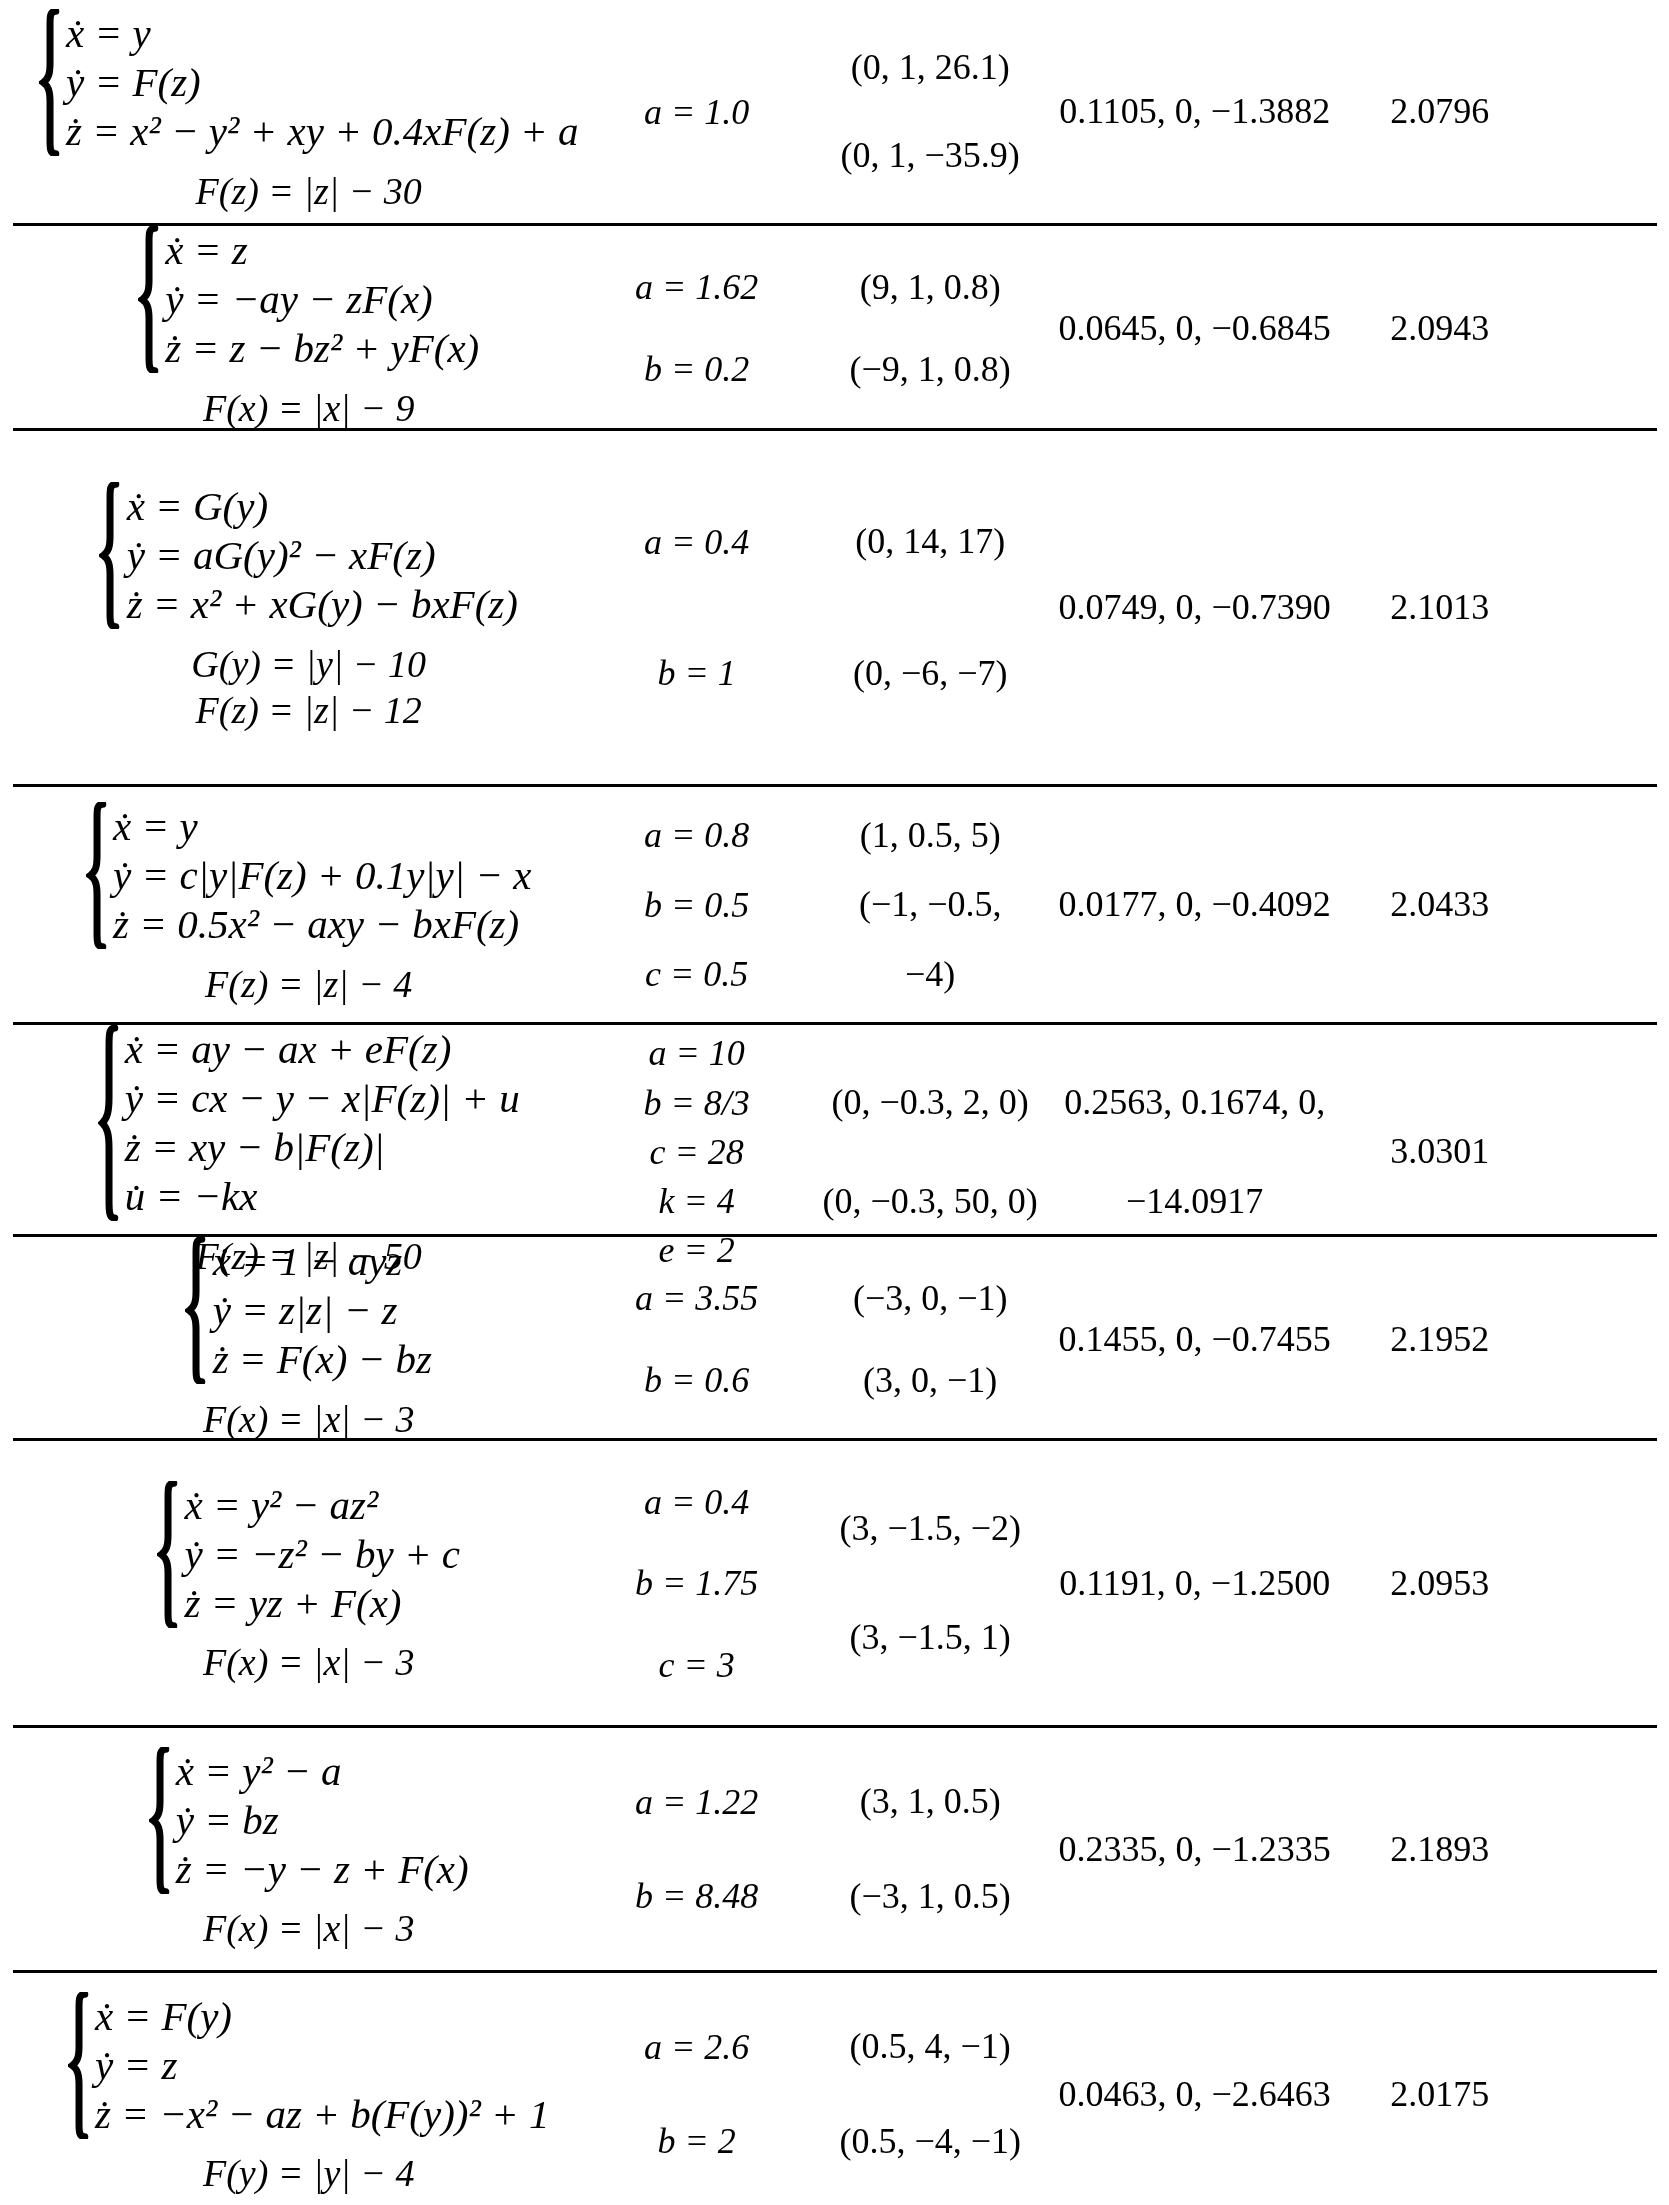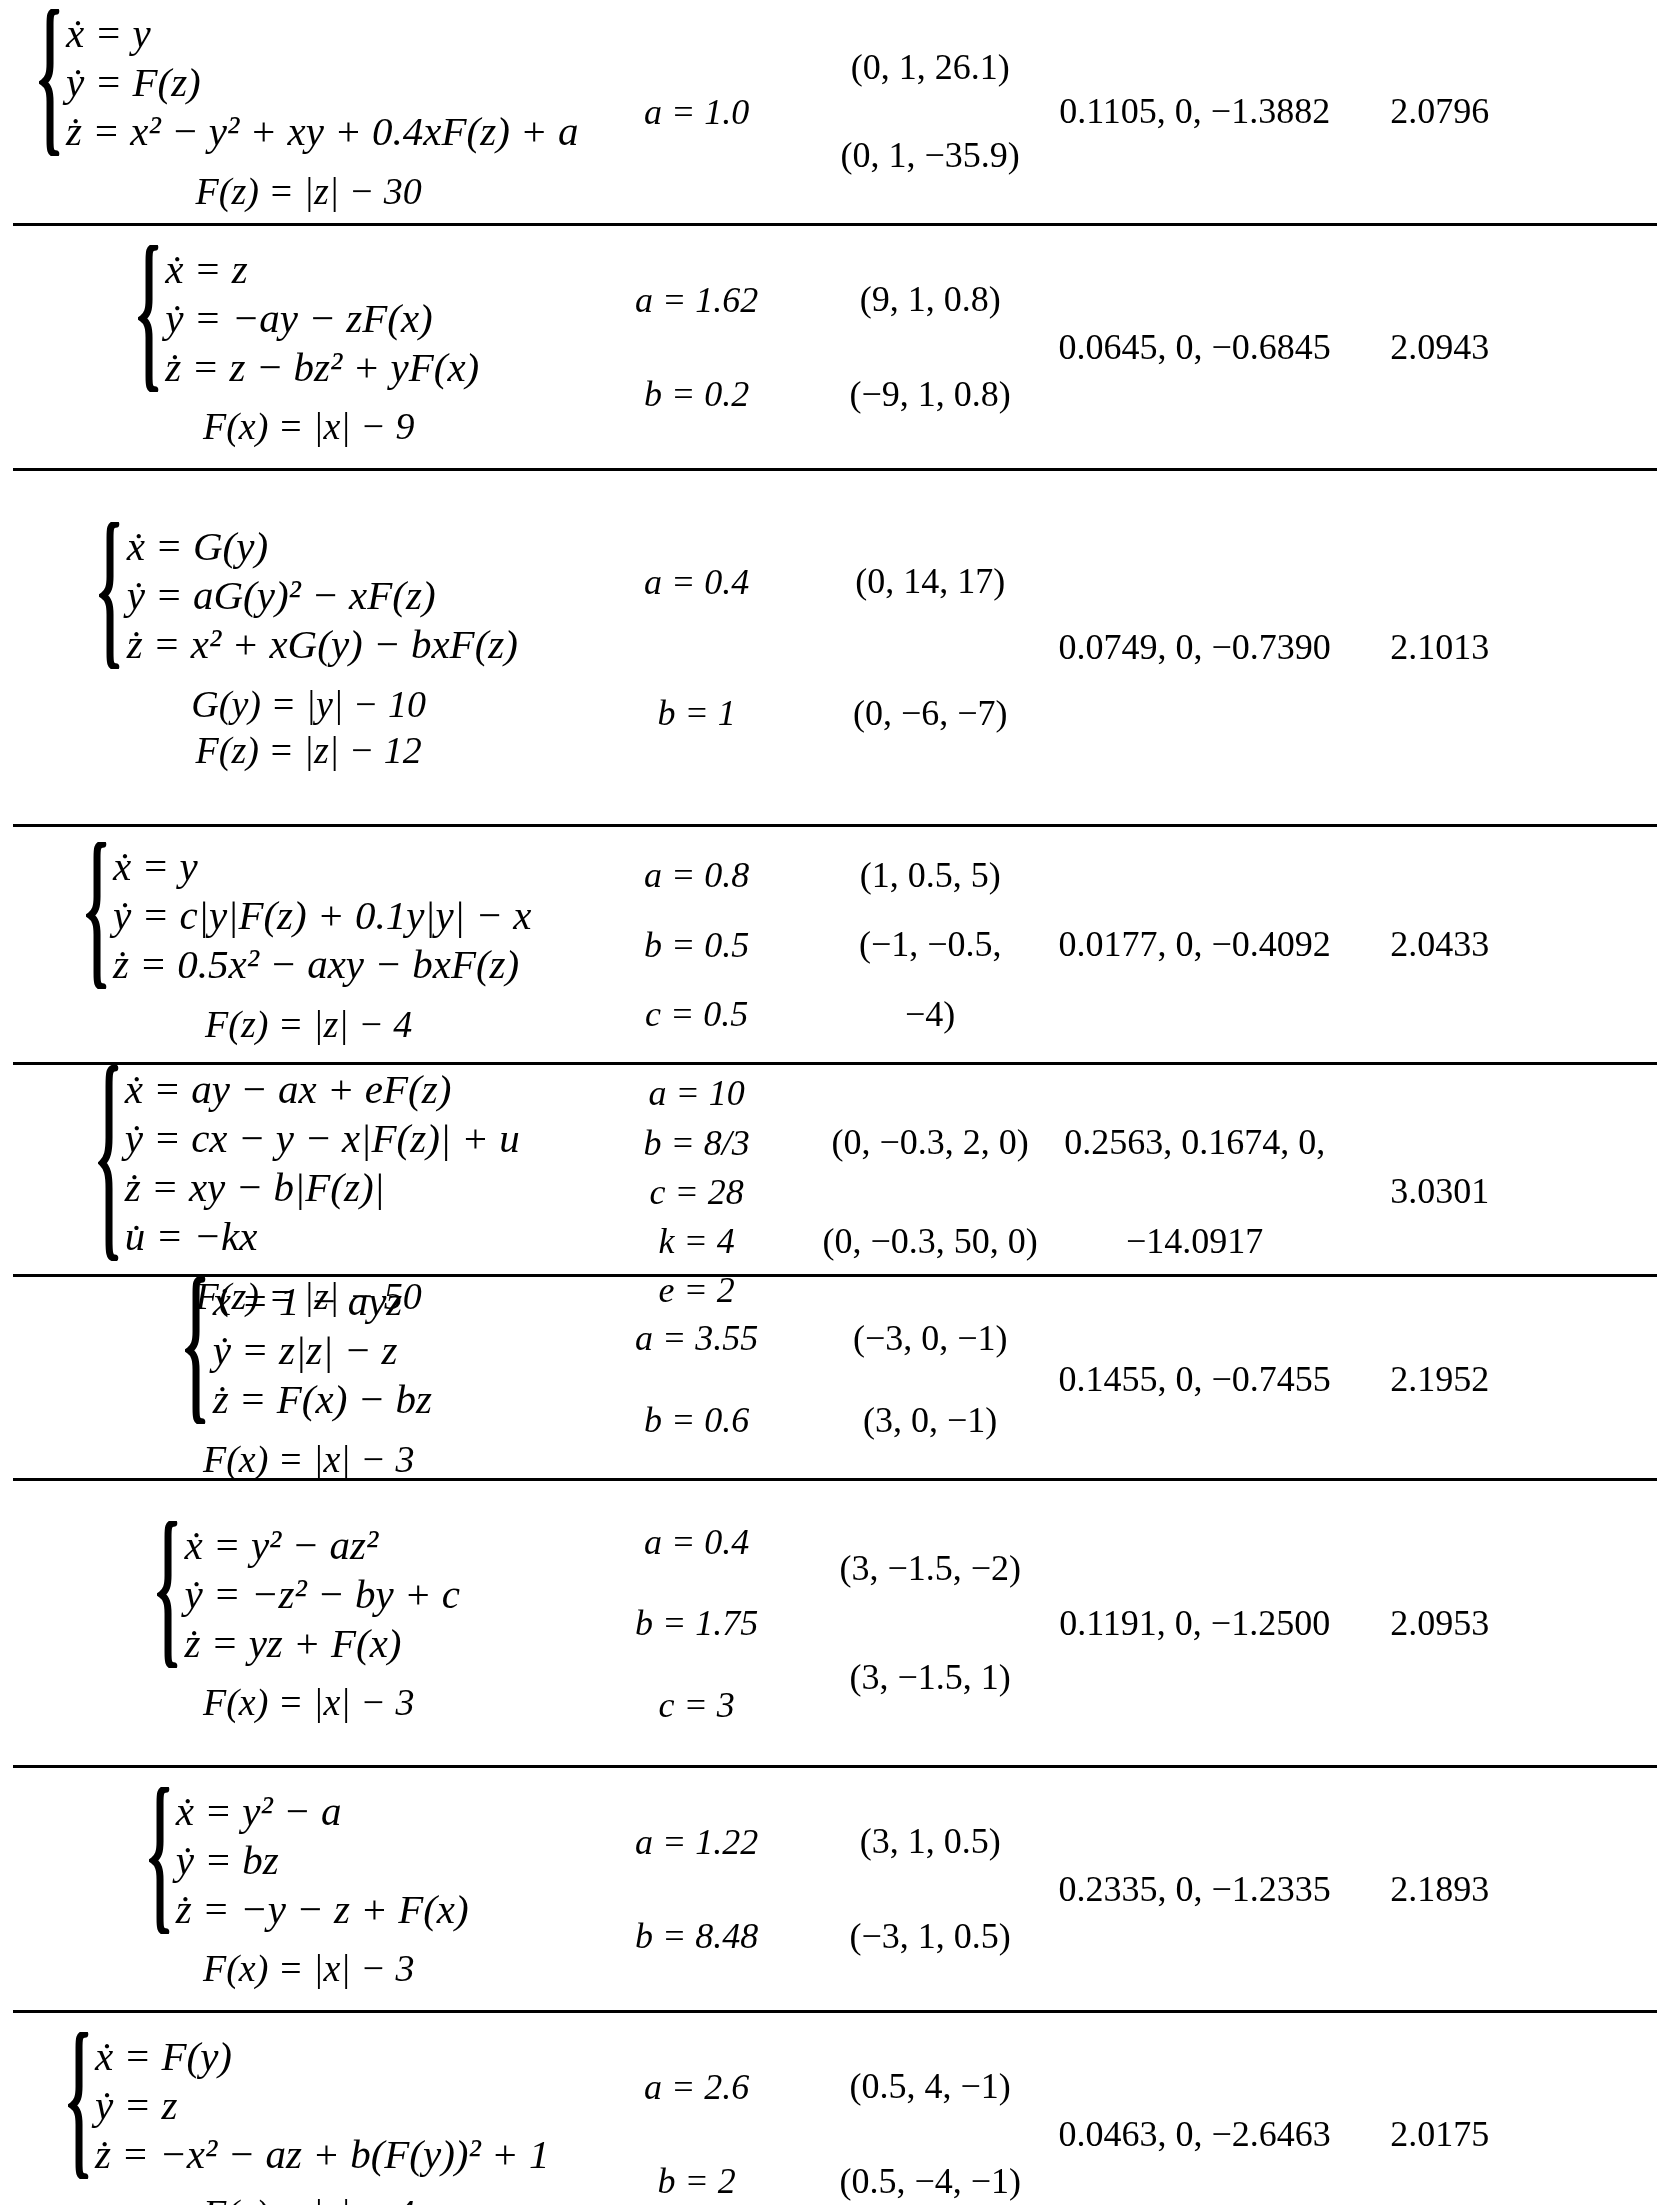--- a/index.html
+++ b/index.html
@@ -19,21 +19,21 @@
     padding: 0 13.2px;
     box-sizing: border-box;
   }
   .row {
     display: grid;
     grid-template-columns: 591px 185px 282px 247px 243px;
     box-sizing: border-box;
     border-bottom: 3.5px solid #000000;
   }
   .row:nth-of-type(1)  { height: 226px; }
-  .row:nth-of-type(2)  { height: 245px; }
+  .row:nth-of-type(2)  { height: 205px; }
   .row:nth-of-type(3)  { height: 356px; }
   .row:nth-of-type(4)  { height: 238px; }
   .row:nth-of-type(5)  { height: 212px; }
   .row:nth-of-type(6)  { height: 204px; }
   .row:nth-of-type(7)  { height: 287px; }
   .row:nth-of-type(8)  { height: 245px; }
   .row:nth-of-type(9)  { height: 245px; }
   .row:nth-of-type(10) { height: 246px; border-bottom: none; }
 
   .cell {

